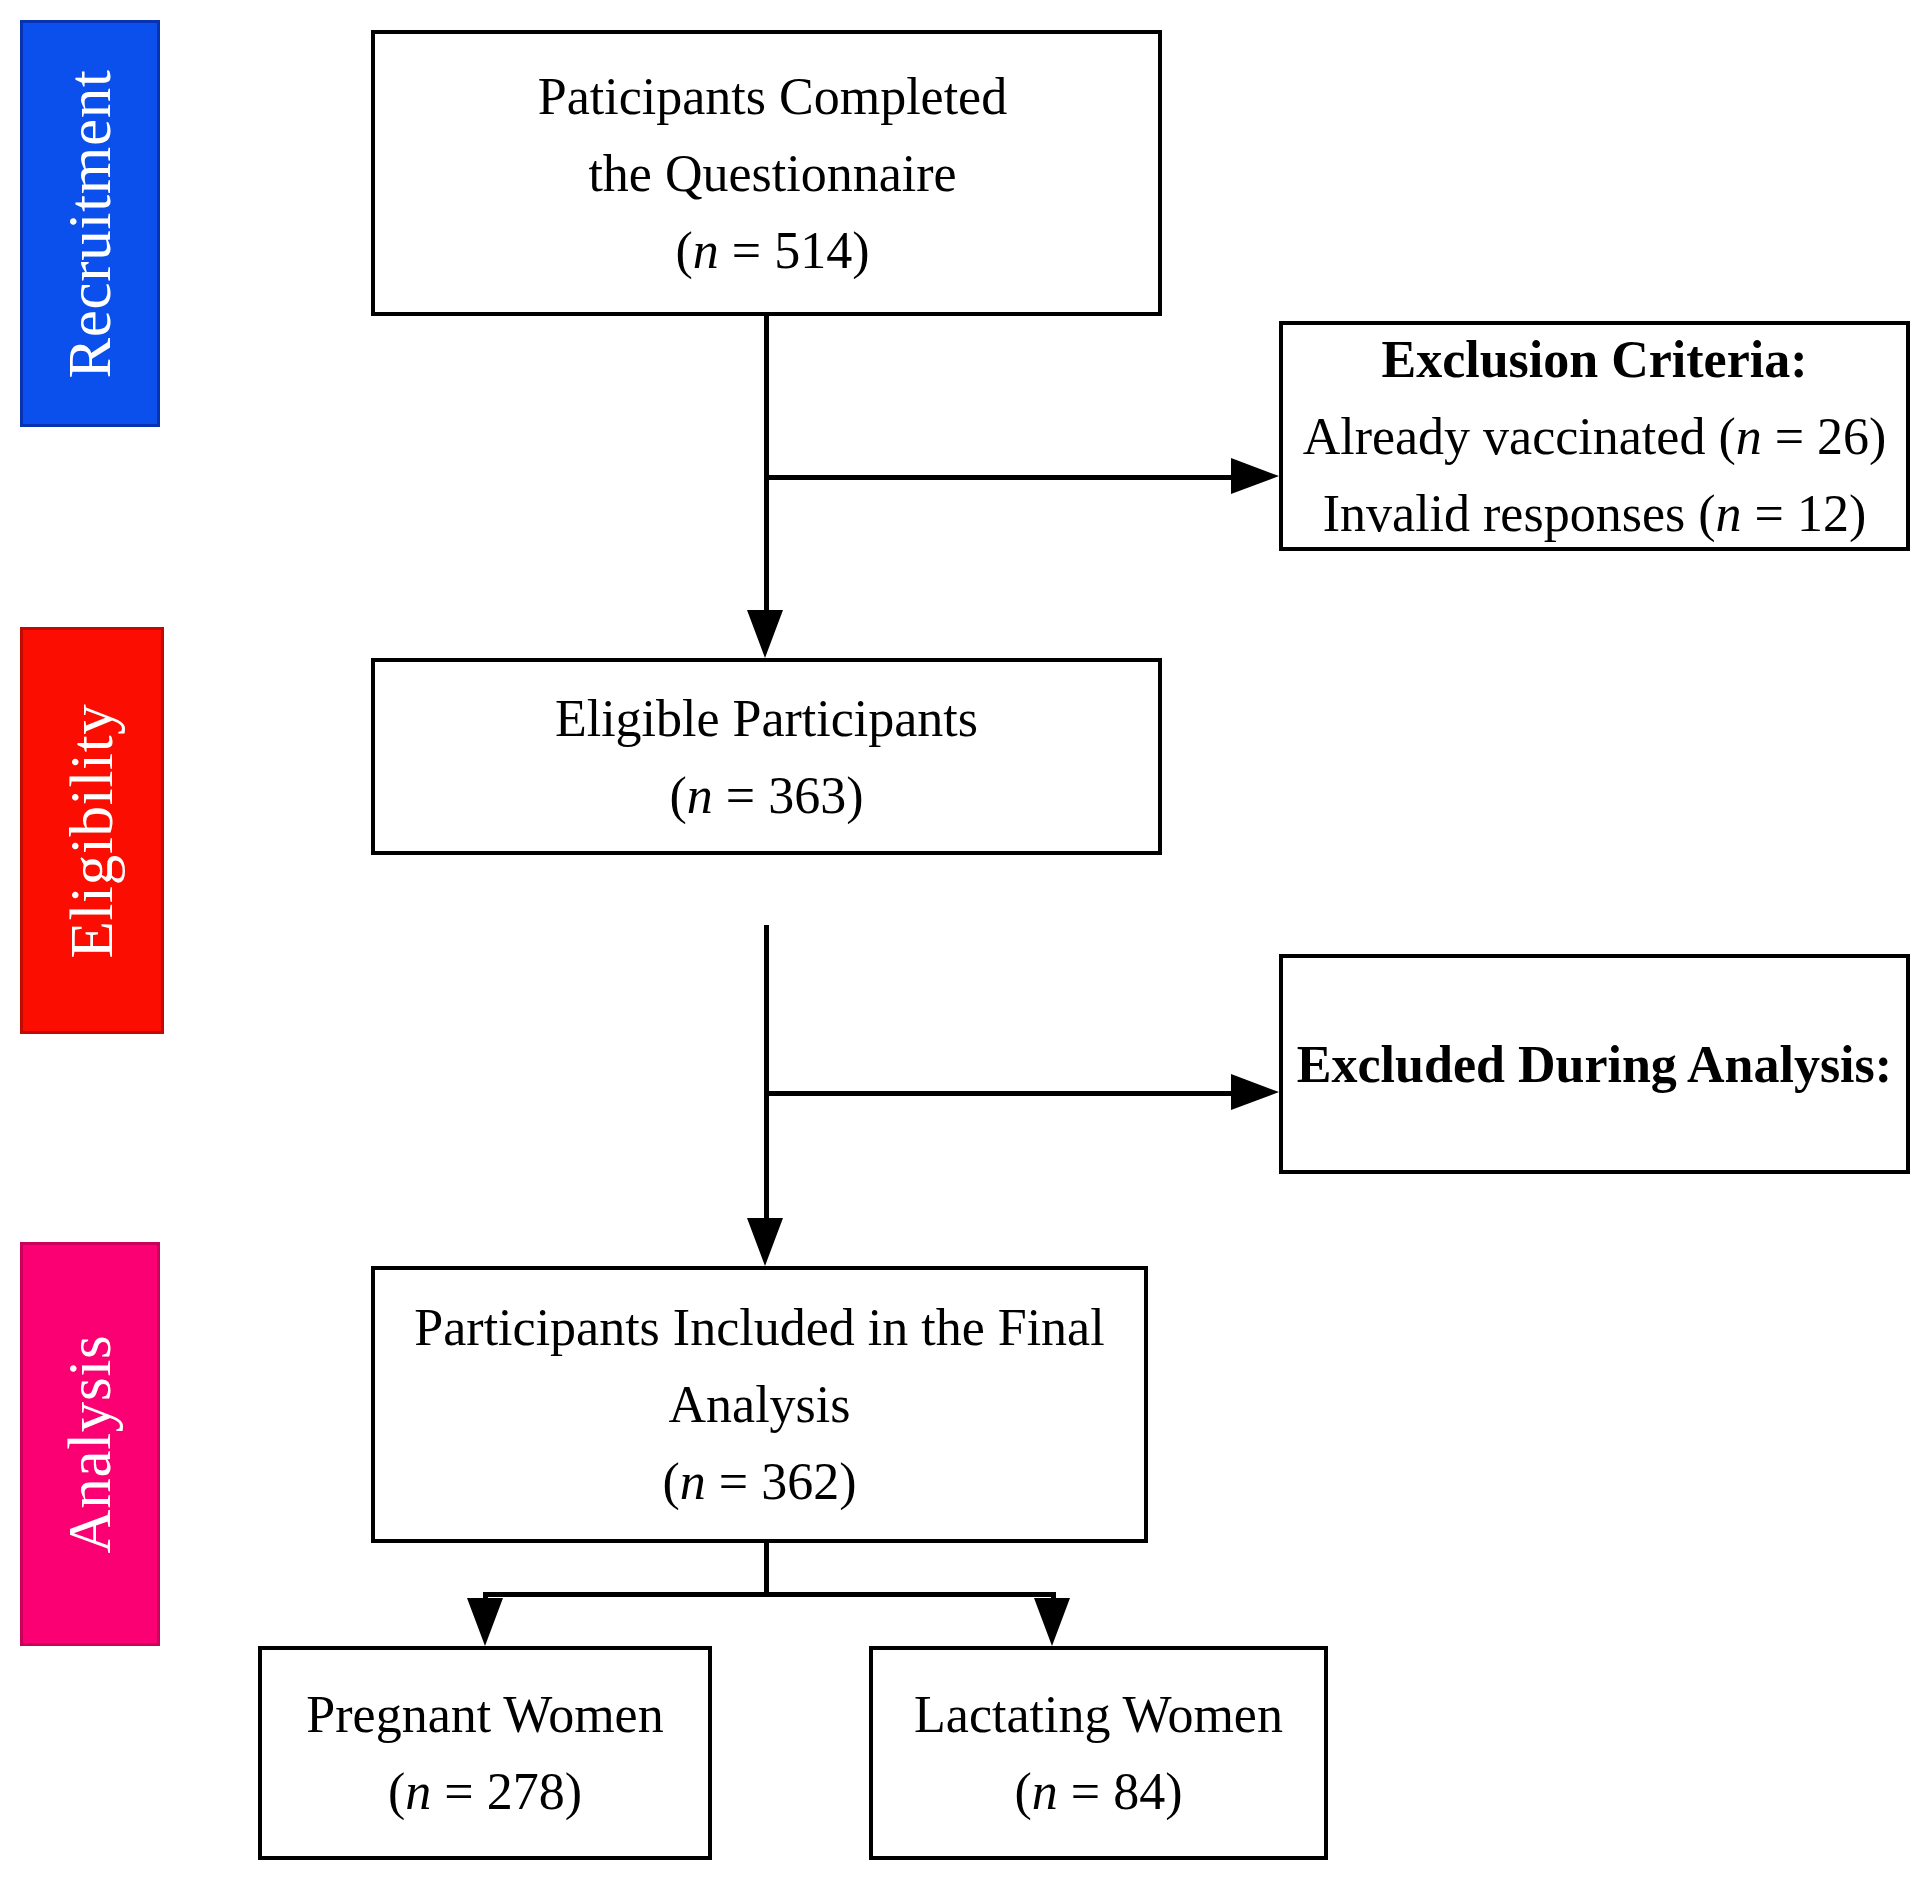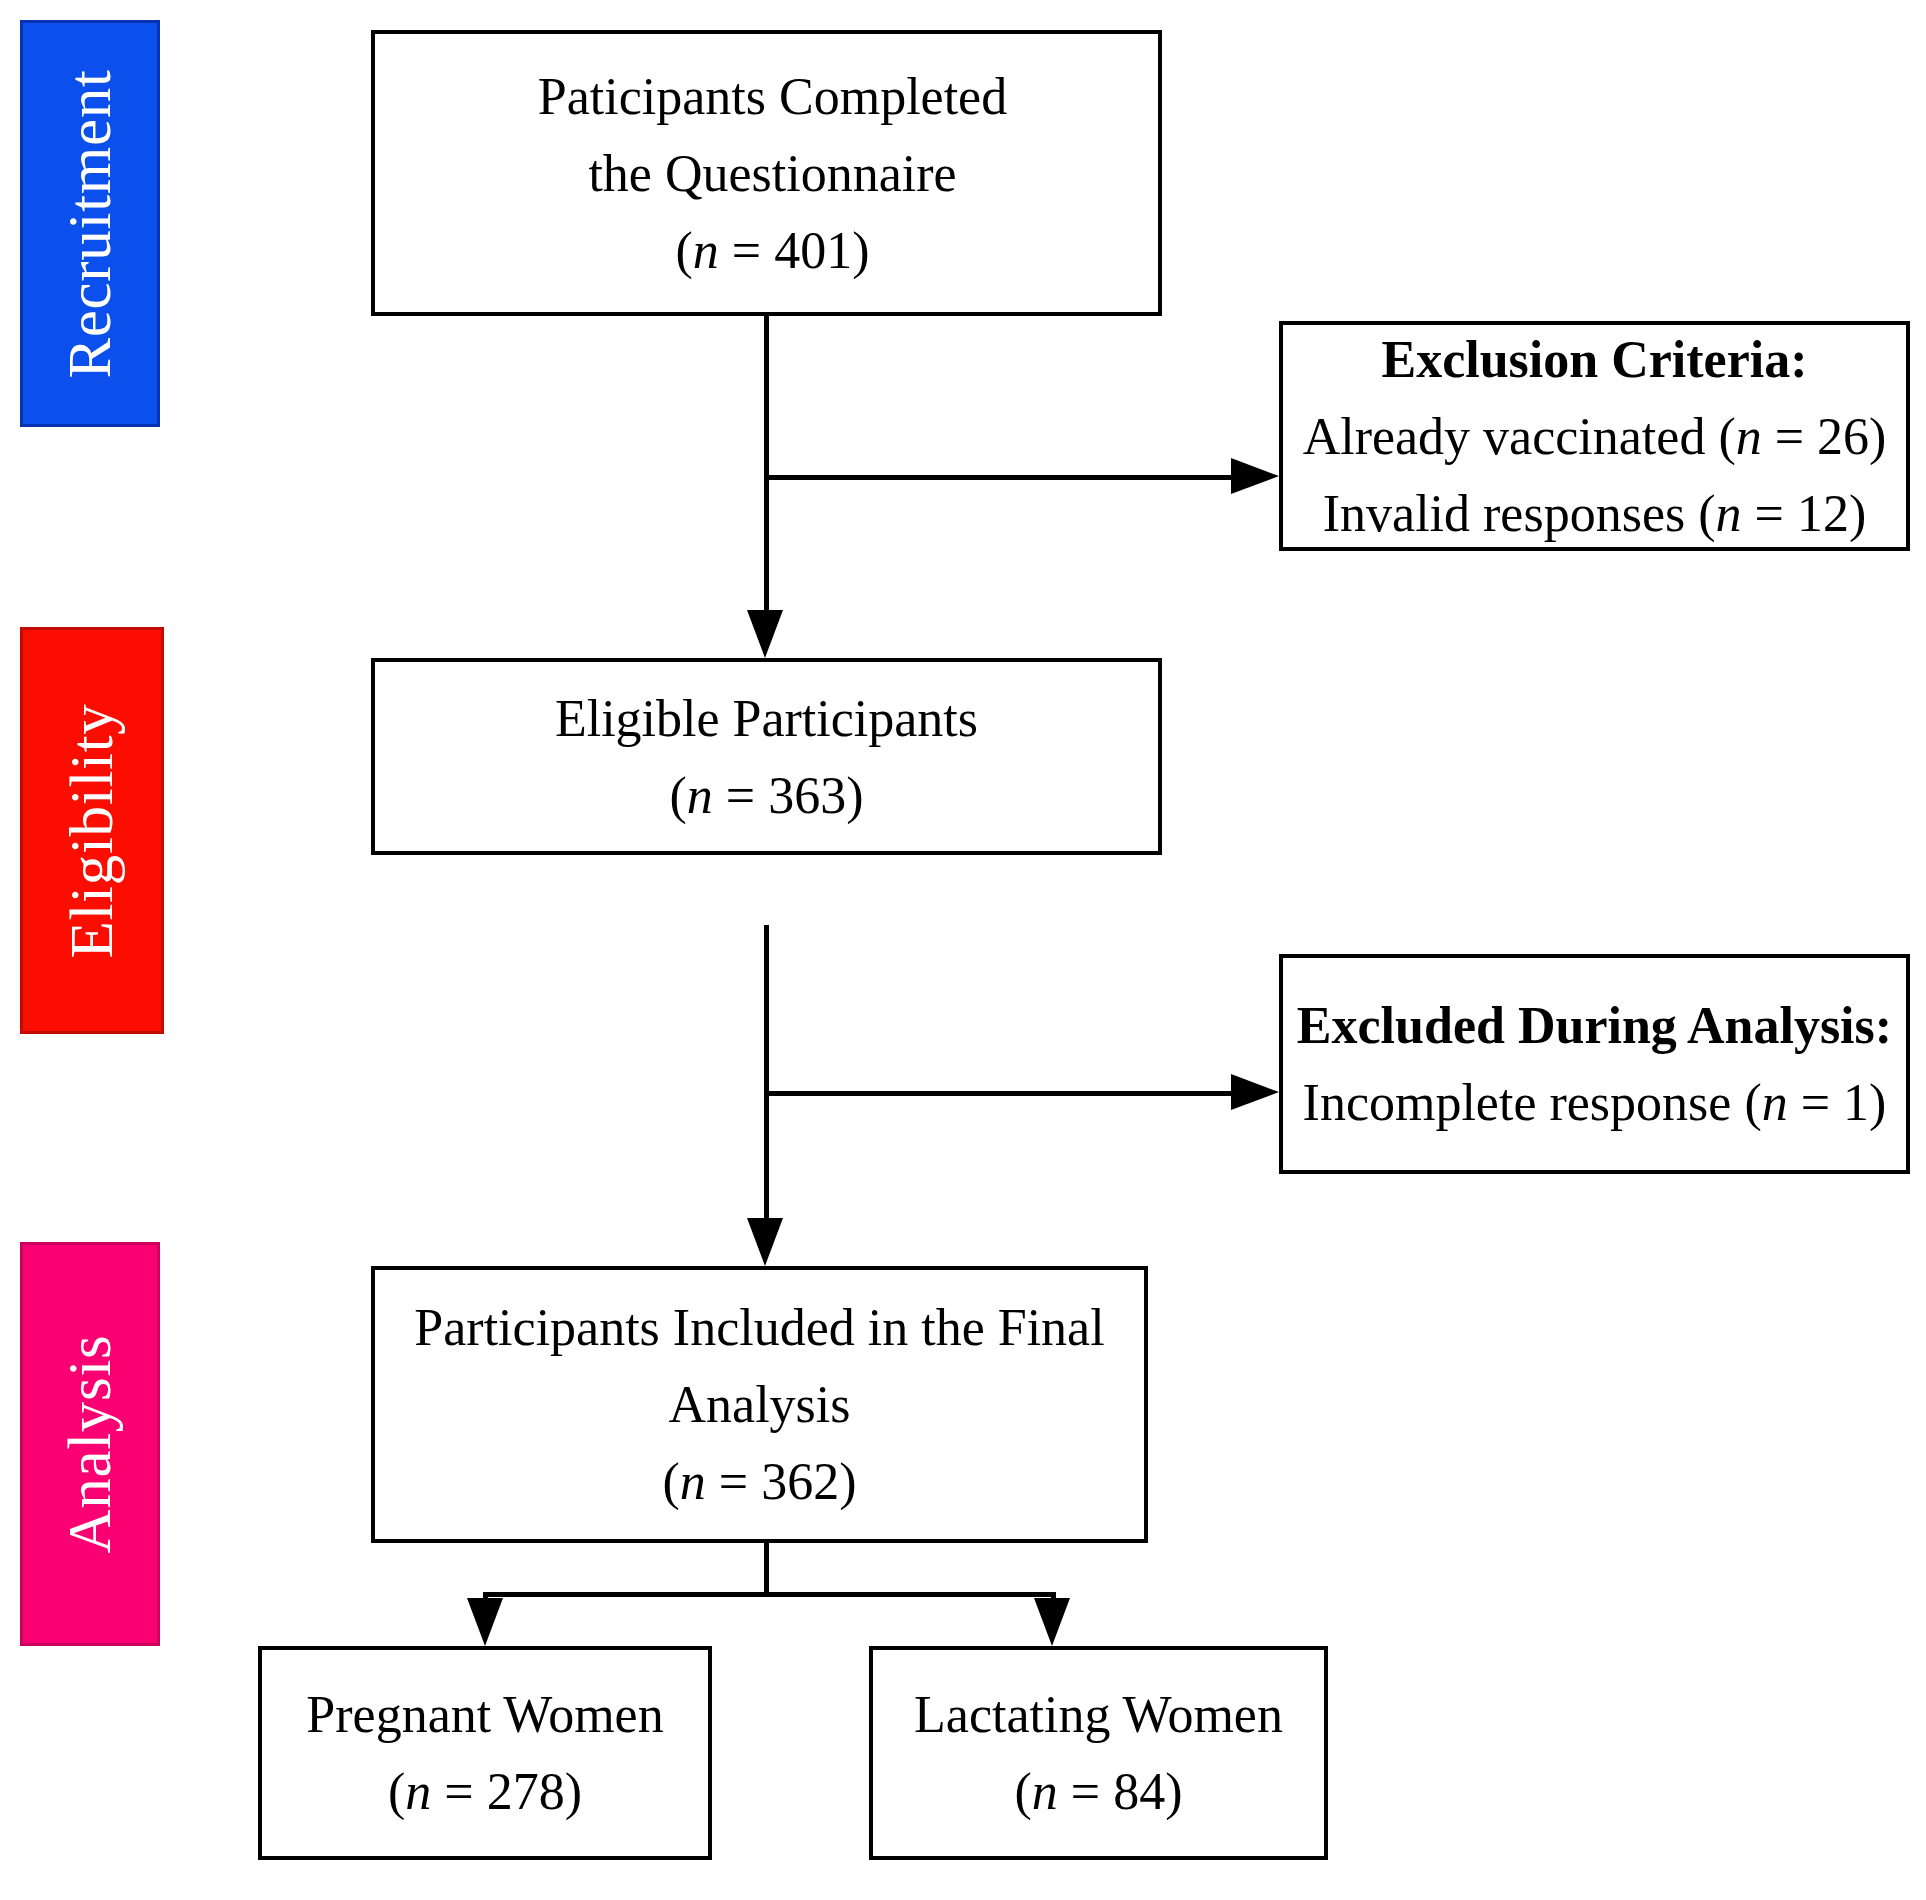--- a/index.html
+++ b/index.html
@@ -38,37 +38,36 @@
 <div class="stage" style="left: 20px; top: 627px; width: 144px; height: 407px; background: rgb(251, 14, 1); border-color: rgb(195, 10, 0);">
   <span>Eligibility</span>
 </div>
 <div class="stage" style="left: 20px; top: 1242px; width: 140px; height: 404px; background: rgb(251, 0, 114); border-color: rgb(203, 0, 92);">
   <span>Analysis</span>
 </div>
 
 <div class="fbox" style="left:371px;top:30px;width:791px;height:286px;padding-left:12px;">
   <div class="line">Paticipants Completed</div>
   <div class="line">the Questionnaire</div>
-  <div class="line"><span>(</span><span class="it">n</span><span> = 401)</span></div>
+  <div class="line"><span>(</span><span class="it">n</span><span> = 514)</span></div>
 </div>
 
 <div class="fbox" style="left:1279px;top:321px;width:631px;height:230px;">
   <div class="line bold">Exclusion Criteria:</div>
   <div class="line"><span>Already vaccinated (</span><span class="it">n</span><span> = 26)</span></div>
   <div class="line"><span>Invalid responses (</span><span class="it">n</span><span> = 12)</span></div>
 </div>
 
 <div class="fbox" style="left:371px;top:658px;width:791px;height:197px;">
   <div class="line">Eligible Participants</div>
   <div class="line"><span>(</span><span class="it">n</span><span> = 363)</span></div>
 </div>
 
 <div class="fbox" style="left:1279px;top:954px;width:631px;height:220px;">
   <div class="line bold">Excluded During Analysis:</div>
-  <div class="line"><span>Incomplete response (</span><span class="it">n</span><span> = 1)</span></div>
 </div>
 
 <div class="fbox" style="left:371px;top:1266px;width:777px;height:277px;">
   <div class="line">Participants Included in the Final</div>
   <div class="line">Analysis</div>
   <div class="line"><span>(</span><span class="it">n</span><span> = 362)</span></div>
 </div>
 
 <div class="fbox" style="left:258px;top:1646px;width:454px;height:214px;">
   <div class="line">Pregnant Women</div>

